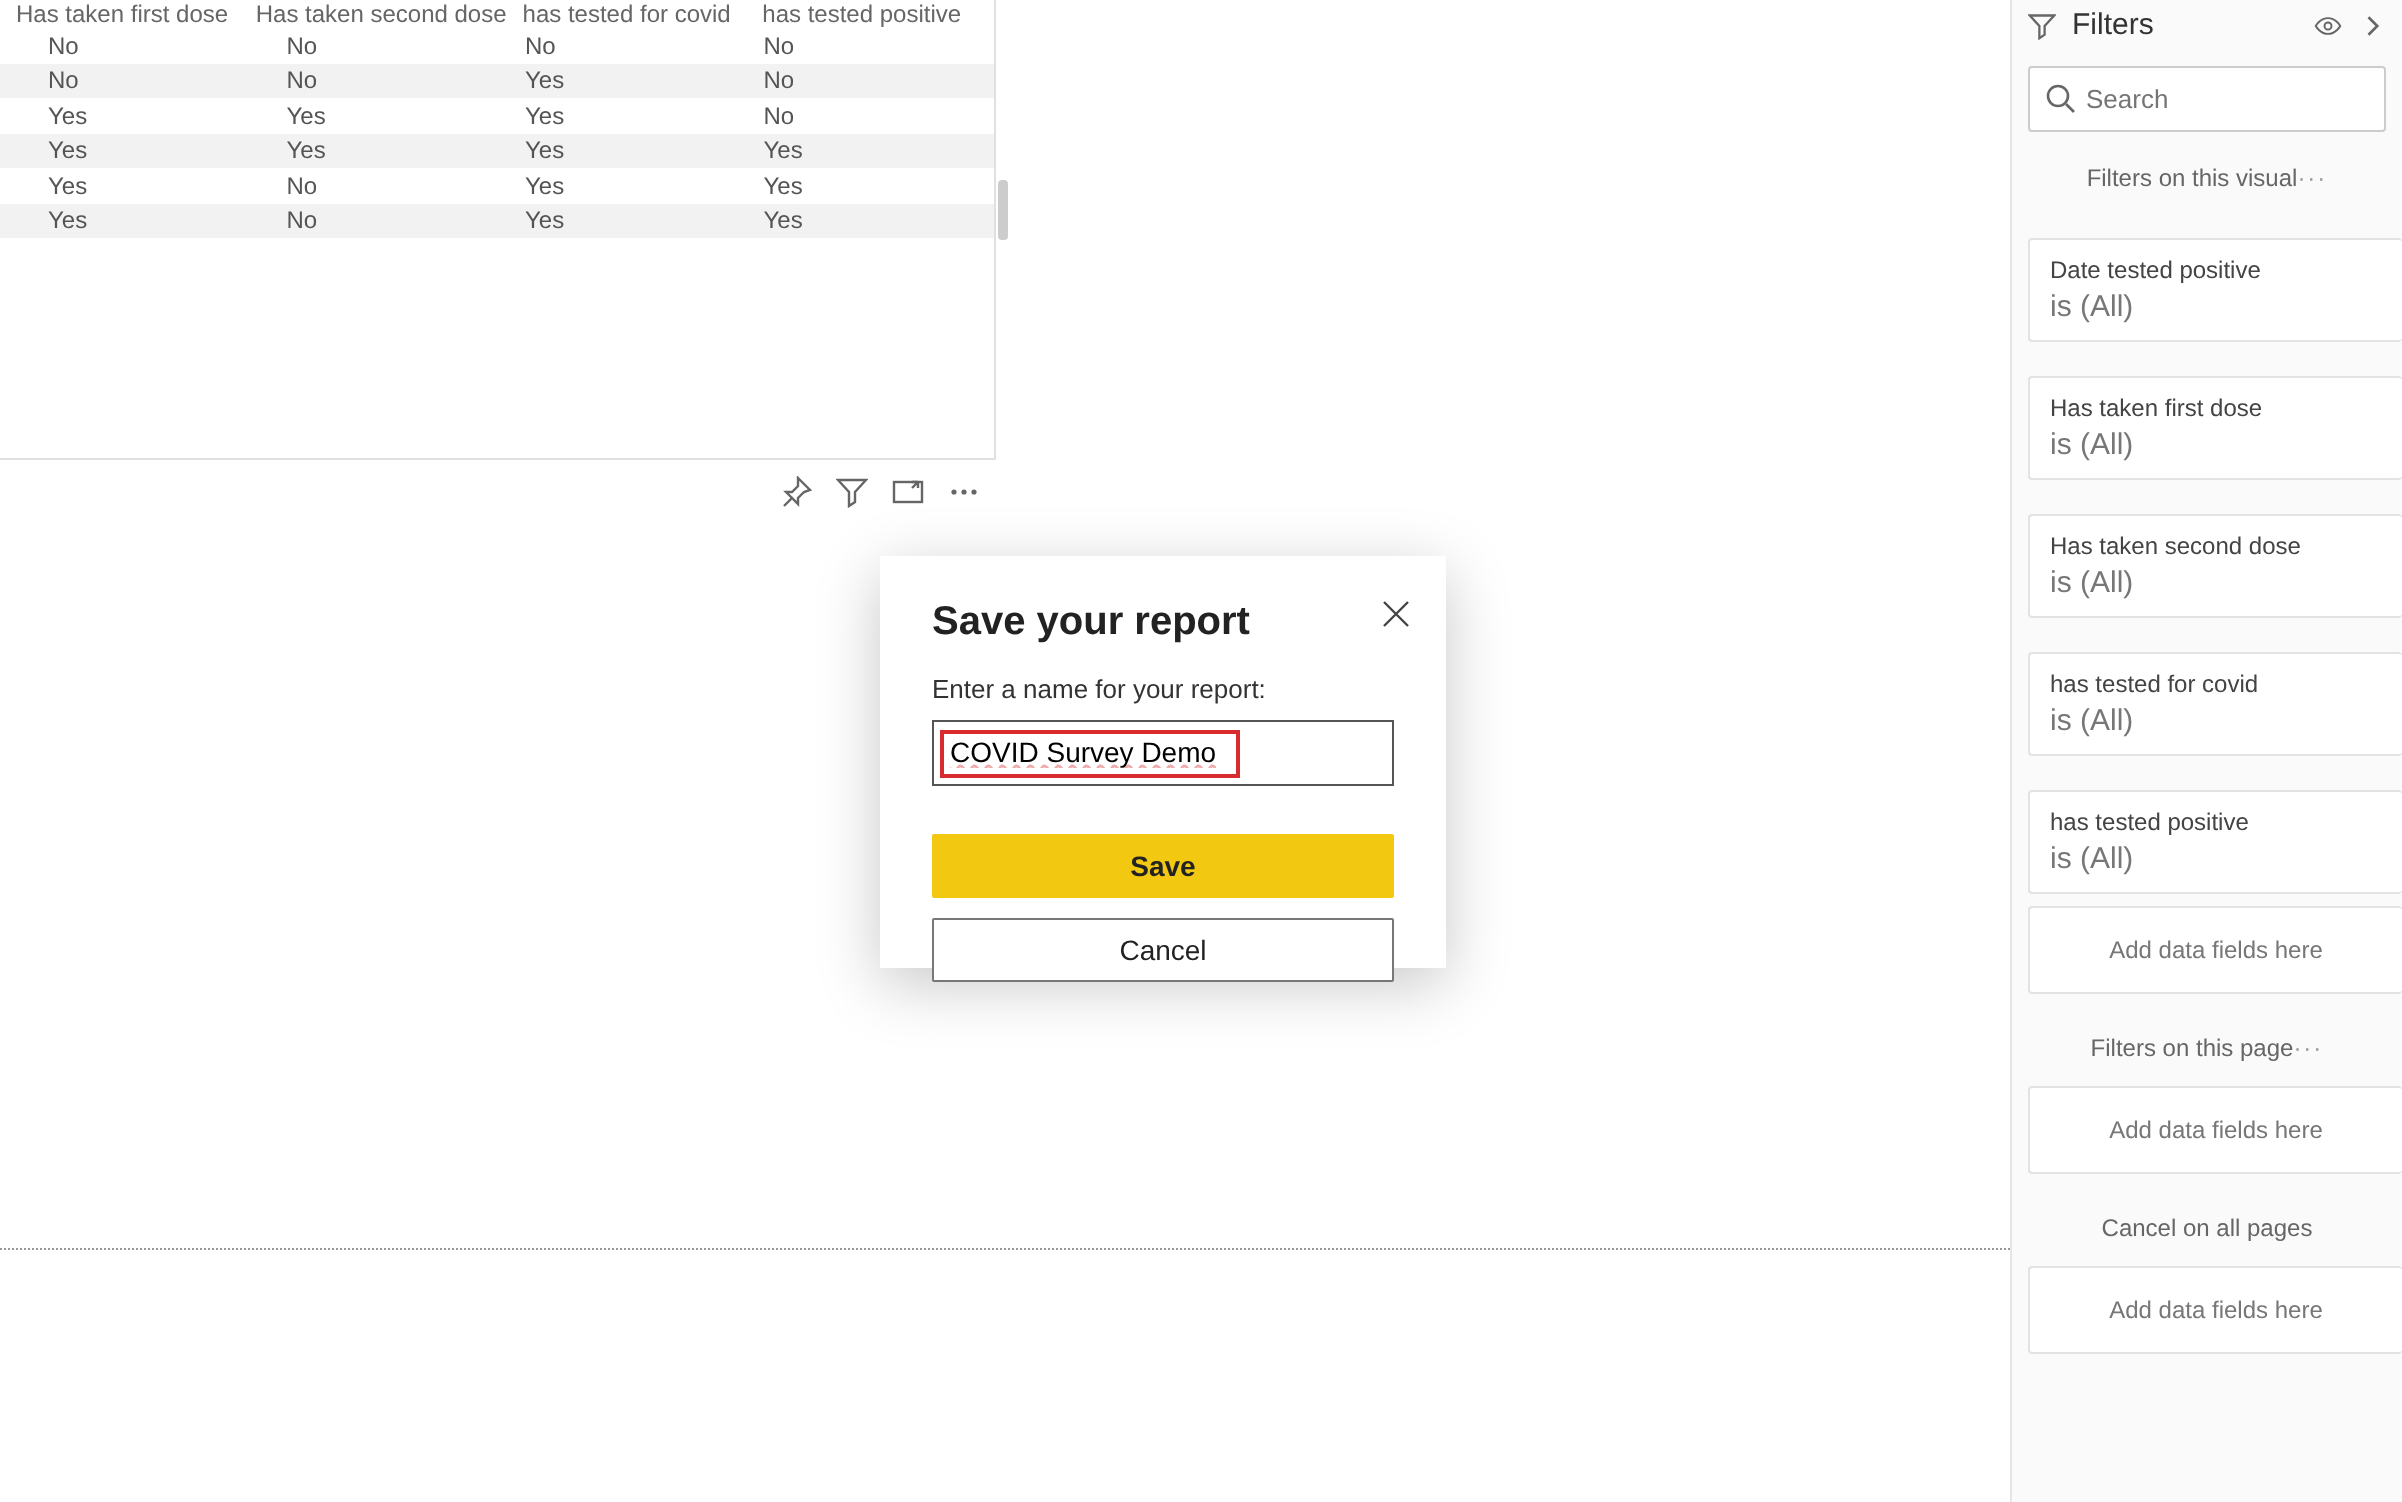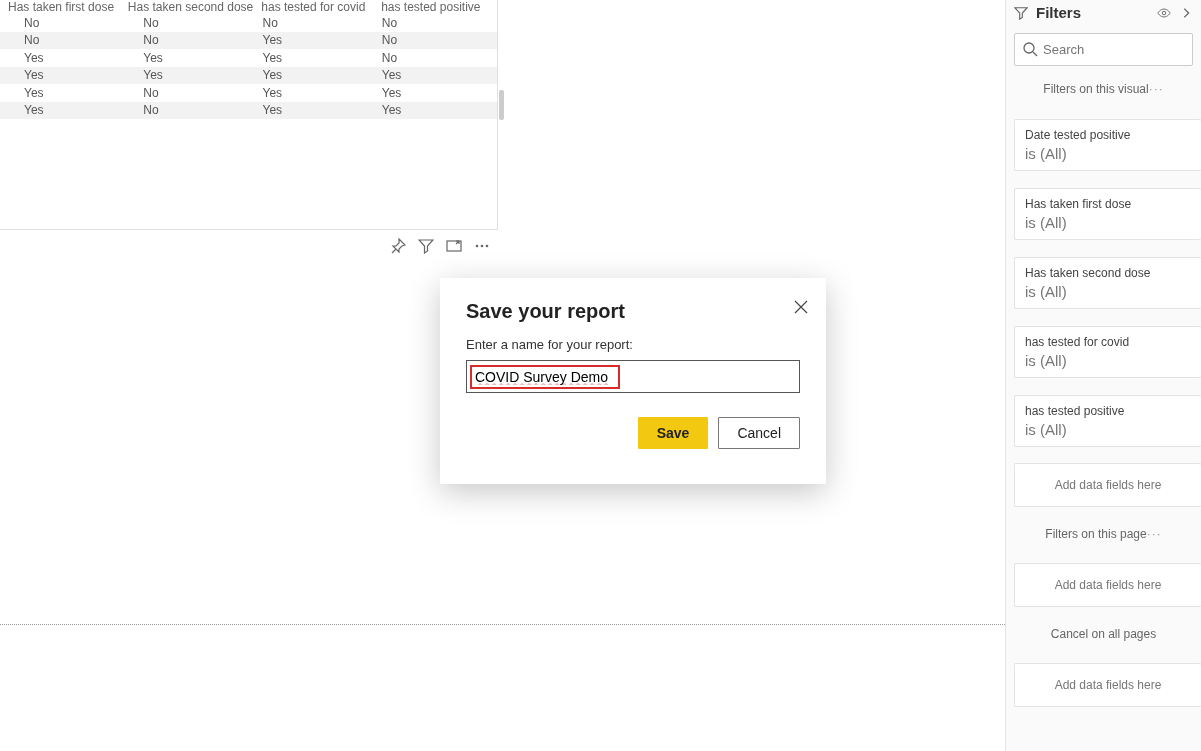--- a/index.html
+++ b/index.html
@@ -22,44 +22,44 @@
 
   
   .visual-toolbar { position: absolute; left: 390px; top: 238px; display: flex; gap: 12px; color: #666; }
   .tb-ico { width: 16px; height: 16px; cursor: pointer; }
 
   
   .dotted-divider { position: absolute; left: 0; top: 624px; width: 1005px; border-top: 1px dotted #999; }
 
   
   .filters-pane { position: absolute; right: 0; top: 0; width: 196px; height: 751px; border-left: 1px solid #e5e5e5; background: #fafafa; padding-top: 0; }
-  .fp-header { display: flex; align-items: center; gap: 8px; padding: 4px 8px 8px 8px; color: #333; font-size: 15px; font-weight: 700; }
+  .fp-header { display: flex; align-items: center; gap: 8px; padding: 4px 8px 8px 8px; color: #333; font-size: 15px; font-weight: 400; }
   .fp-header-title { flex: 1; }
   .fp-header .ico { width: 14px; height: 14px; color: #666; }
   .fp-search { margin: 4px 8px 10px 8px; position: relative; }
   .fp-search input { width: 100%; height: 33px; border: 1px solid #ccc; border-radius: 2px; padding-left: 28px; font-size: 13px; outline: none; }
   .fp-search .s-ico { position: absolute; left: 8px; top: 8px; width: 16px; height: 16px; color: #666; }
 
   .fp-section-title { font-size: 12px; color: #666; padding: 6px 10px; display:flex; align-items:center; justify-content: center;}
   .fp-section-title .dots { color:#999; letter-spacing:1px; font-size:12px;}
   .fcard { margin: 17px 0 3px 8px; background: #fff; border: 1px solid #e3e3e3; border-radius: 2px; padding: 8px 10px; font-size: 12px; border-right: none;}
   .fcard .fname { color: #444; margin-bottom: 3px; }
   .fcard .fval  { color: #777; font-size: 15px; }
-  .add-card { margin: 16px 0 14px 8px; background: #fff; border: 1px solid #e3e3e3; border-right:none; border-radius: 2px; padding: 14px 10px; font-size: 12px; color: #777; text-align: center; }
+  .add-card { margin: 6px 0 14px 8px; background: #fff; border: 1px solid #e3e3e3; border-right:none; border-radius: 2px; padding: 14px 10px; font-size: 12px; color: #777; text-align: center; }
 
   
   .modal-backdrop { position: absolute; left: 0; top: 0; width: 1201px; height: 751px; }
-  .modal { position: absolute; left: 440px; top: 278px; width: 386px; height: 206px; background: #fff; box-shadow: 0 8px 30px rgba(0,0,0,0.22); padding: 22px 26px; }
+  .modal { position: absolute; left: 440px; top: 278px; width: 283px; height: 206px; background: #fff; box-shadow: 0 8px 30px rgba(0,0,0,0.22); padding: 22px 26px; }
   .modal-title { font-size: 20px; font-weight: 600; color: #222; margin-bottom: 14px; }
   .modal-close { position: absolute; right: 18px; top: 22px; cursor: pointer; color: #444; }
   .modal-label { font-size: 13px; color: #333; margin-bottom: 8px; }
   .input-wrap { border: 1px solid #555; height: 33px; display: flex; align-items: center; padding: 0 3px; margin-bottom: 24px; }
   .input-highlight { border: 2px solid #d92b2b; padding: 1px 3px; display: inline-block; }
   .input-highlight input { border: none; outline: none; font-size: 14px; width: 140px; background: transparent; text-decoration: underline wavy rgba(217,43,43,0.4); text-decoration-skip-ink: none; }
-  .modal-footer { display: flex; justify-content: flex-end; gap: 10px; }
+  .modal-footer { display: flex; justify-content: flex-end; gap: 10px; flex-direction: column; }
   .btn { height: 32px; padding: 0 18px; font-size: 14px; border-radius: 1px; cursor: pointer; }
   .btn-primary { background: #f2c811; border: 1px solid #f2c811; color: #222; font-weight: 600; }
   .btn-secondary { background: #fff; border: 1px solid #777; color: #222; }
 </style>
 </head>
 <body>
 
 <div class="canvas">
 
   <div class="table-visual">

